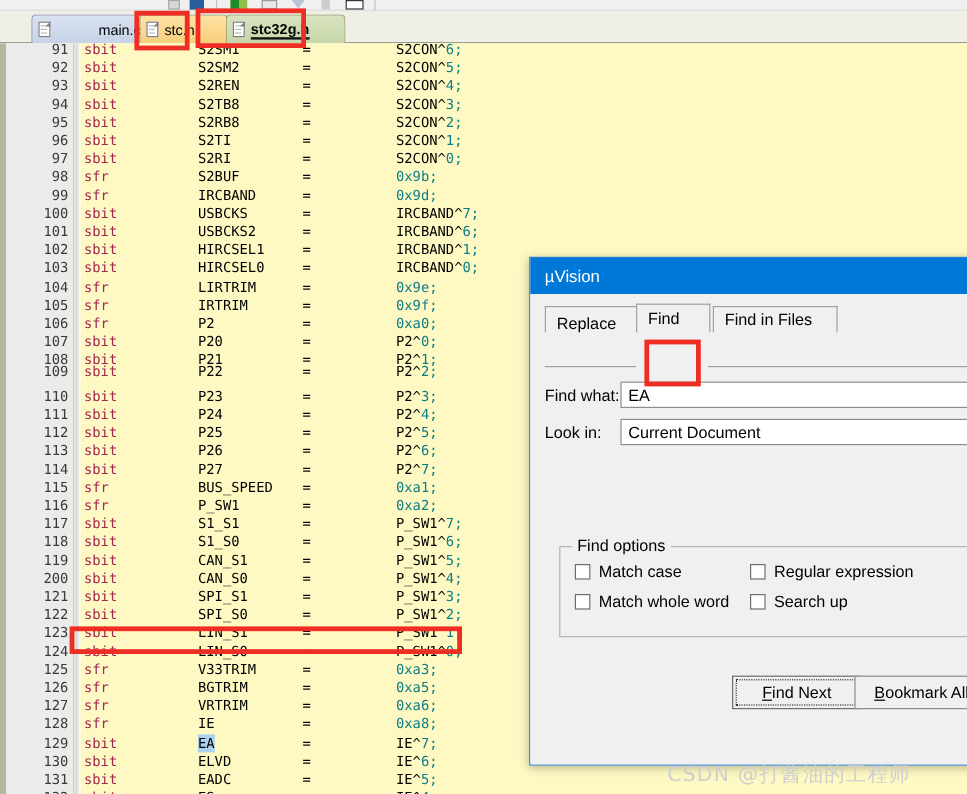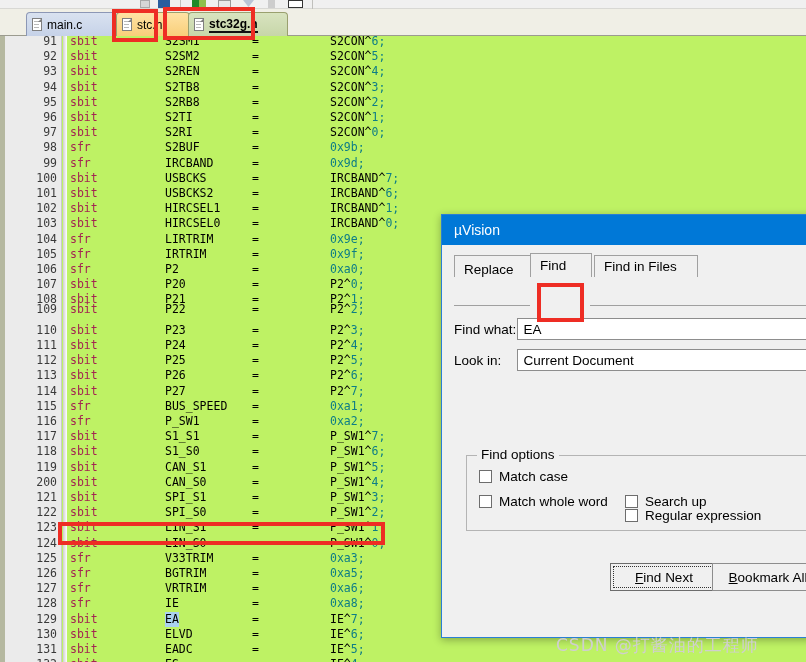--- a/index.html
+++ b/index.html
@@ -45,29 +45,29 @@
     position:relative; flex:none;
   }
   .tab .page-ico::before{
     content:""; position:absolute; left:1px; top:2px; right:2px; height:1px;
     background:#b9b9b9; box-shadow:0 3px 0 #b9b9b9, 0 6px 0 #b9b9b9;
   }
   .tab .page-ico::after{
     content:""; position:absolute; right:-1px; top:-1px;
     border-left:4px solid transparent; border-bottom:4px solid #7f7f7f;
   }
-  #tab-main{ left:26px; width:112px; background:linear-gradient(#d9e2f0,#c6d2e8); border-color:#8c97b5;}
+  #tab-main{ left:26px; width:112px; background:linear-gradient(#d9e2f0,#c6d2e8); border-color:#8c97b5;gap:35px;}
   #tab-stc{ left:116px; width:74px;  background:linear-gradient(#ffe2a4,#f8cf7a); }
   #tab-stc32g{ left:188px; width:100px; background:linear-gradient(#d8e3bf,#c7d6a9); }
   #tab-stc32g .tab-label{ font-weight:bold; border-bottom:2px solid #111; }
 
   
   #code-area{
     position:absolute; left:0; top:36px; width:806px; height:626px;
-    background:#bef264;
+    background:#fef9c3;
     font-family:"DejaVu Sans Mono", monospace;
     font-size:11.5px;
     overflow:hidden;
   }
   #left-margin{
     position:absolute; left:0; top:0; width:5px; height:626px;
     background:#b5b8a0;
   }
   #gutter{
     position:absolute; left:5px; top:0; width:57px; height:626px;
@@ -160,21 +160,21 @@
   .chk{
     position:absolute; display:flex; align-items:center;
     font-size:13.5px; color:#000; white-space:nowrap;
   }
   .chk .box{
     width:13px; height:13px; background:#fff;
     border:1px solid #6d6d6d; margin-right:7px; flex:none;
   }
   #chk-matchcase{   left:12px; top:13px; }
   #chk-wholeword{   left:12px; top:38px; }
-  #chk-regex{       left:158px; top:13px;margin-top:39px; }
+  #chk-regex{       left:158px; top:13px; }
   #chk-searchup{    left:158px; top:38px; }
 
   .dbtn{
     position:absolute; height:28px;
     background:#f0f0f0; border:1px solid #8d8d8d;
     font-size:13.5px; color:#000;
     display:flex; align-items:center; justify-content:center;
   }
   #btn-findnext{ left:168px; top:318px; width:108px;
      border:1px solid #6c6c6c; outline:1px dotted #333; outline-offset:-4px;text-align:center; }

